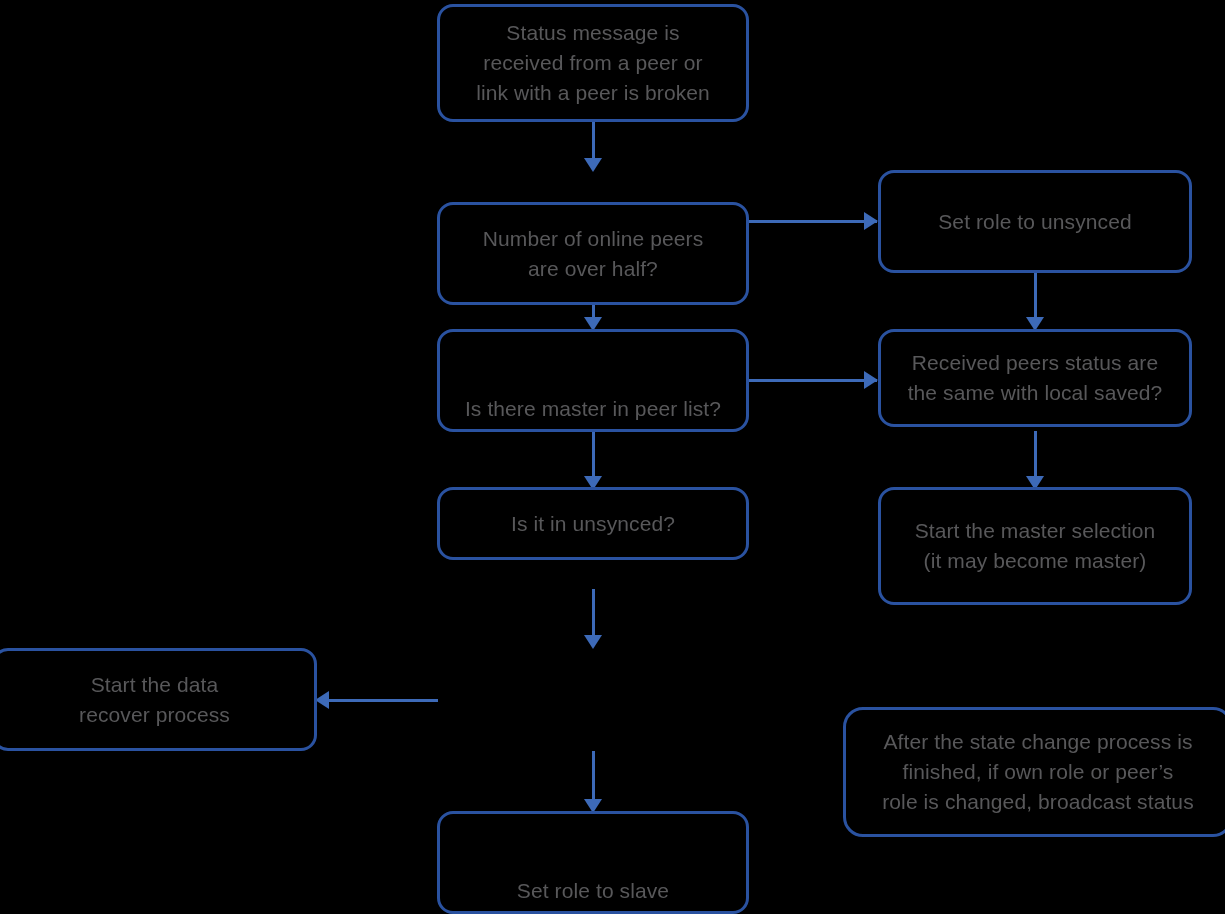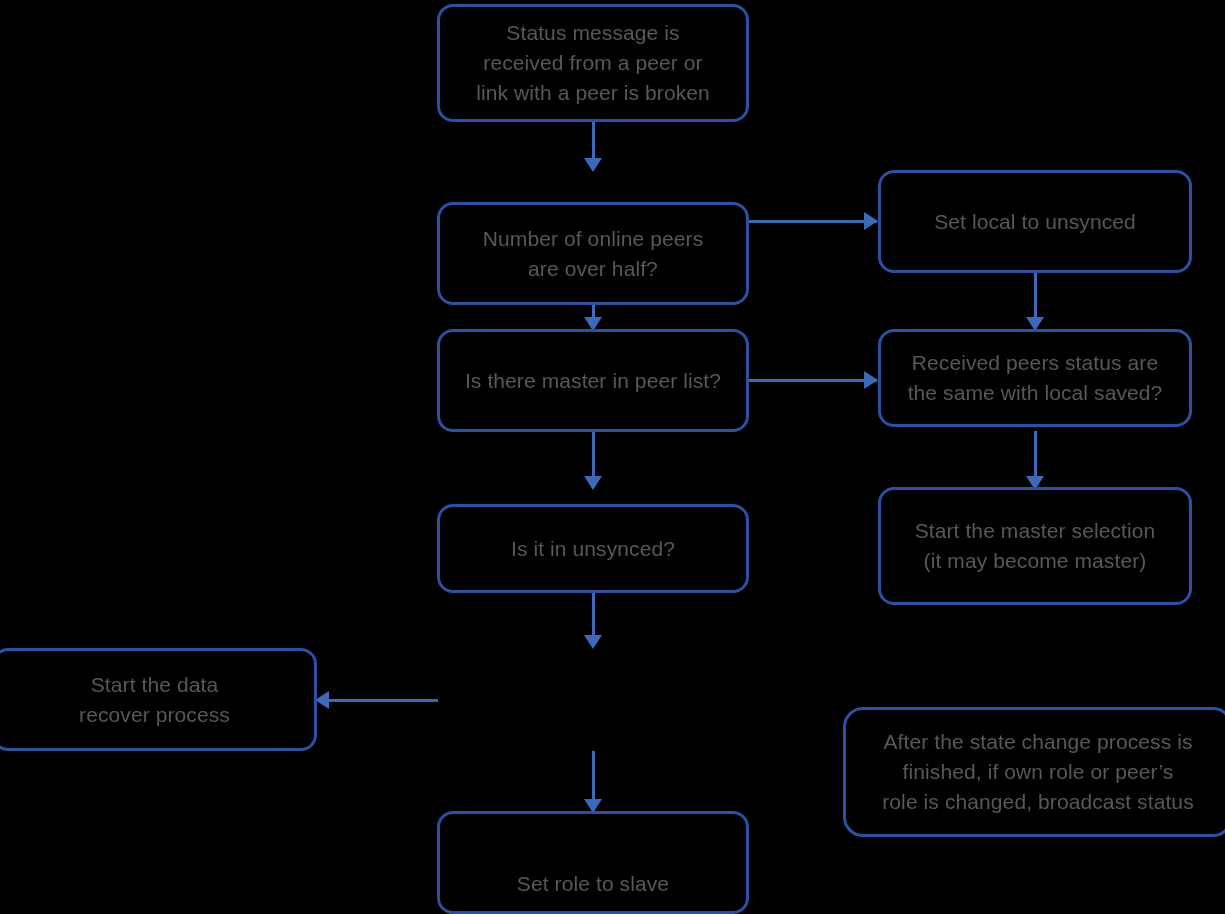--- a/index.html
+++ b/index.html
@@ -23,21 +23,21 @@
     border: 3px solid #2a52a0;
     border-radius: 16px;
     background: #000000;
     display: flex;
     align-items: center;
     justify-content: center;
     text-align: center;
     color: #58585a;
     font-size: 21px;
     line-height: 1.42;
-    padding: 12px 14px;
+    padding: 5px 14px;
     letter-spacing: 0.1px;
   }
   .node .label {
     display: block;
     width: 100%;
     white-space: pre-line;
   }
   .note {
     border-radius: 20px;
   }
@@ -108,33 +108,33 @@
 received from a peer or
 link with a peer is broken</span>
   </div>
 
   <div class="node" style="left:437px; top:170px; width:312px; height:103px;margin-top:32px;">
     <span class="label">Number of online peers
 are over half?</span>
   </div>
 
   <div class="node" style="left:878px; top:170px; width:314px; height:103px;">
-    <span class="label">Set local to unsynced</span>
+    <span class="label">Set role to unsynced</span>
   </div>
 
-  <div class="node" style="left:437px; top:329px; width:312px; height:103px;">
+  <div class="node" style="left:437px; top:329px; width:312px; height:103px;align-items:flex-end;">
     <span class="label">Is there master in peer list?</span>
   </div>
 
   <div class="node" style="left:878px; top:329px; width:314px; height:98px;">
     <span class="label">Received peers status are
 the same with local saved?</span>
   </div>
 
-  <div class="node" style="left:437px; top:487px; width:312px; height:89px;margin-top:17px;">
+  <div class="node" style="left:437px; top:487px; width:312px; height:73px;">
     <span class="label">Is it in unsynced?</span>
   </div>
 
   <div class="node" style="left:878px; top:487px; width:314px; height:118px;">
     <span class="label">Start the master selection
 (it may become master)</span>
   </div>
 
   <div class="node" style="left:-8px; top:648px; width:325px; height:103px;">
     <span class="label">Start the data

